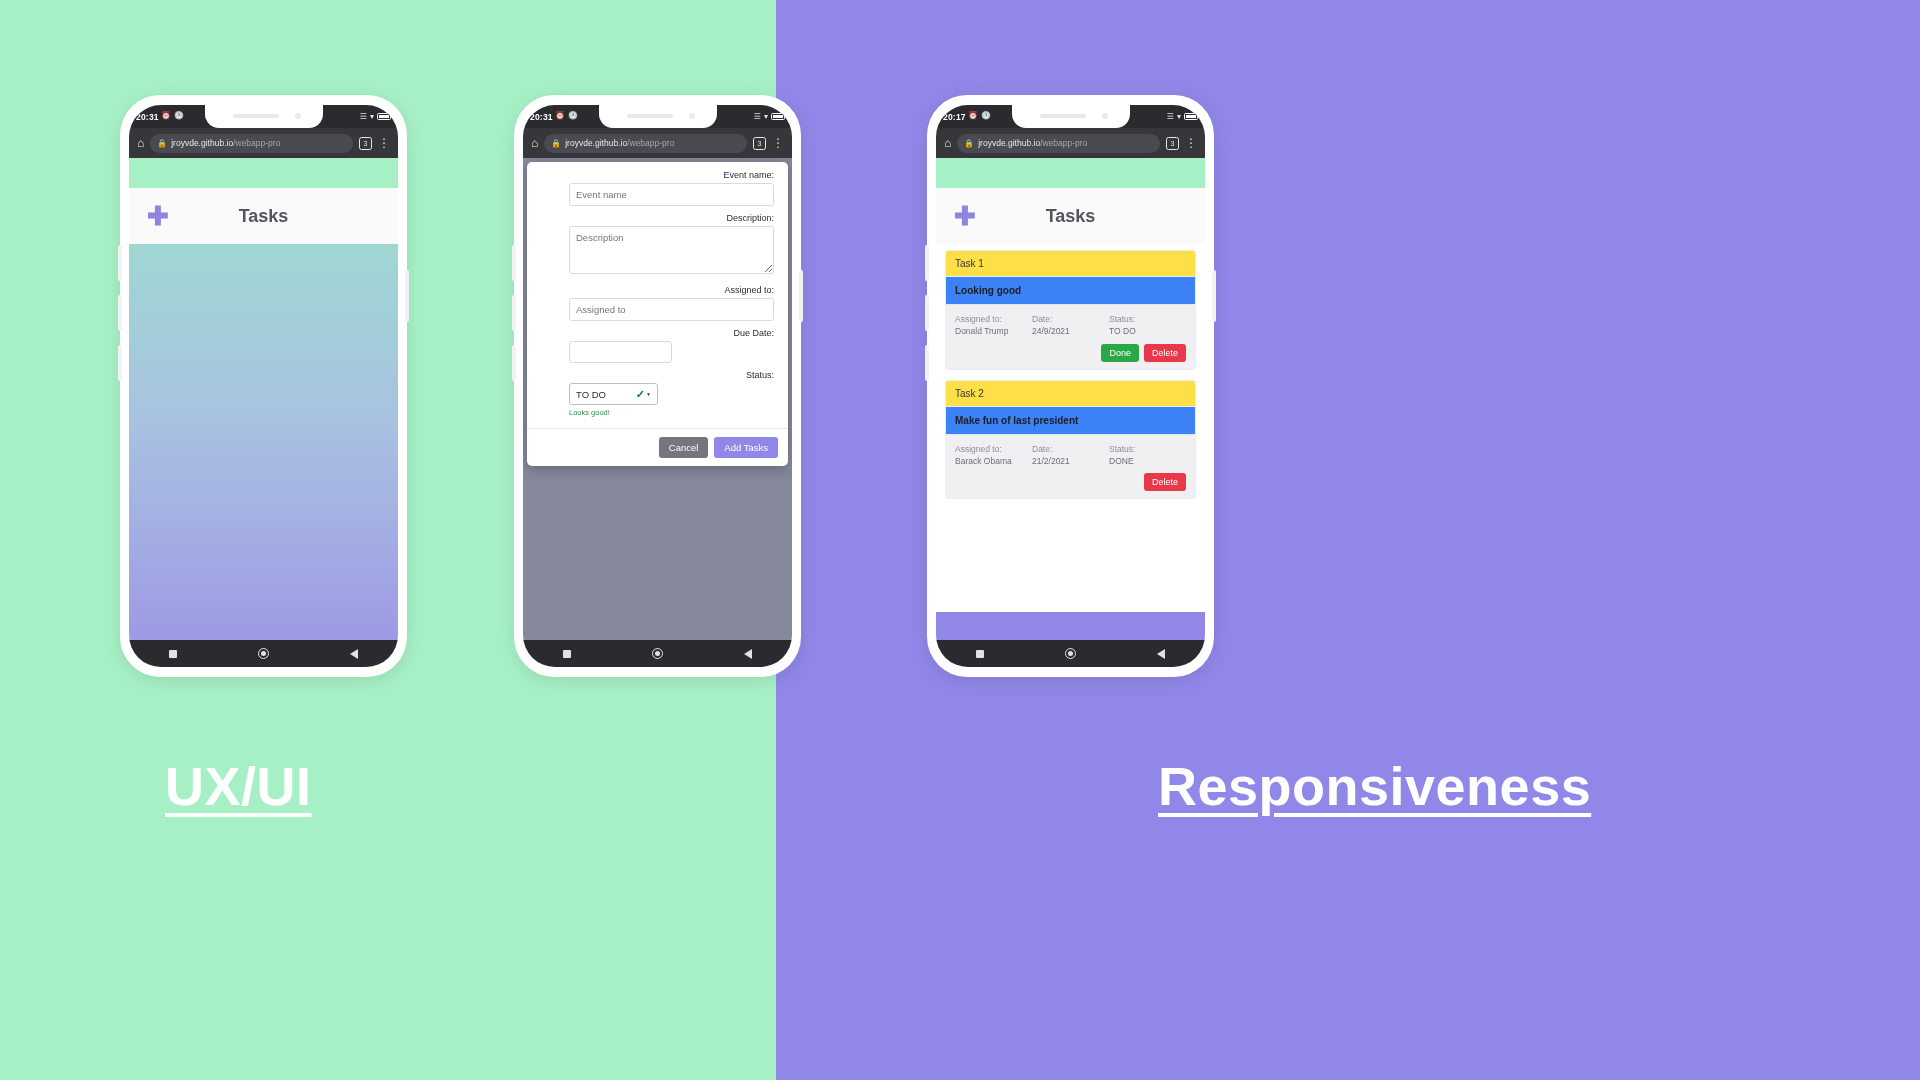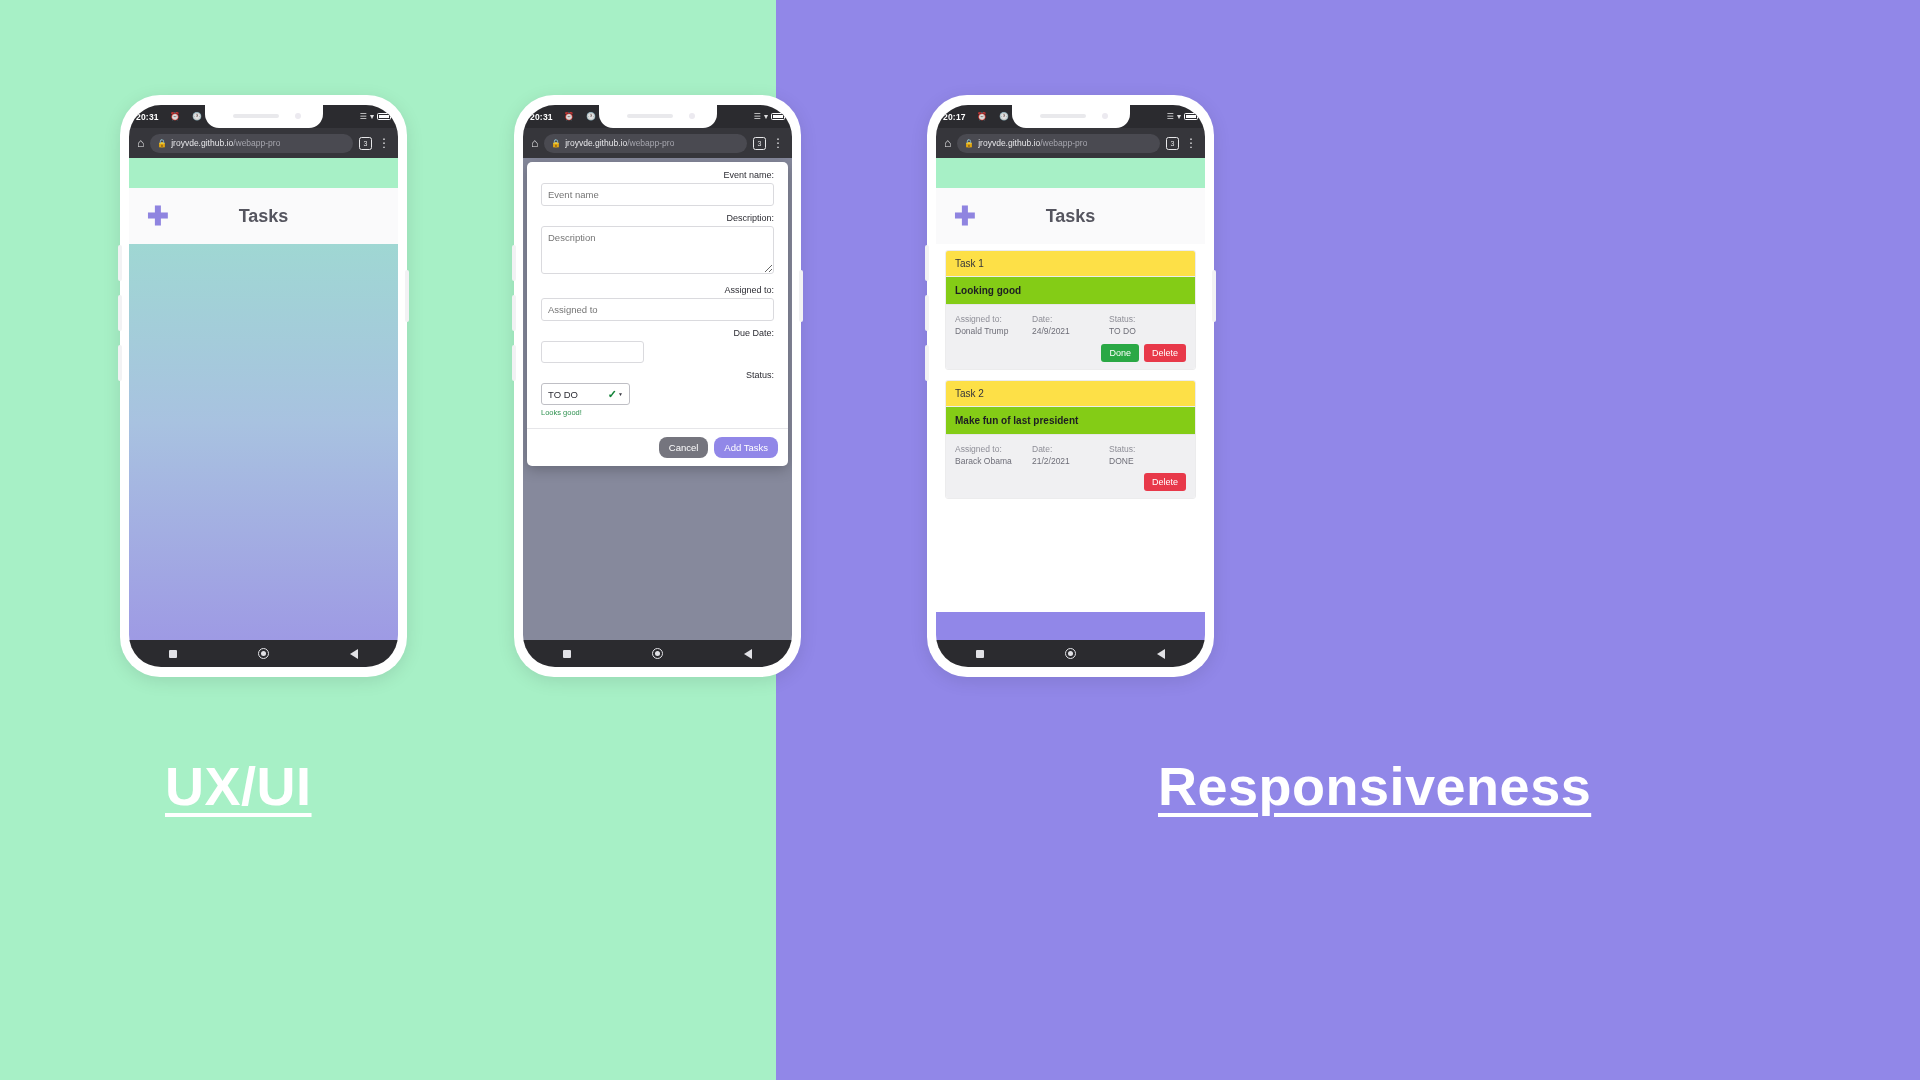--- a/index.html
+++ b/index.html
@@ -91,21 +91,21 @@
   .statusbar {
     height:23px;
     background:#2b2b2f;
     color:#ffffff;
     display:flex; align-items:center;
     padding:0 7px;
     font-size:8px;
     flex:0 0 auto;
     position:relative; z-index:4;
   }
-  .sb-left  { display:flex; align-items:center; gap:12px; }
+  .sb-left  { display:flex; align-items:flex-start; gap:3px; }
   .sb-time  { font-size:8.5px; font-weight:700; letter-spacing:.2px; }
   .sb-ico   { font-size:8px; opacity:.85; line-height:1; }
   .sb-right { margin-left:auto; display:flex; align-items:center; gap:3px; }
   .sb-batt {
     width:14px; height:7px;
     border:1px solid #ffffff; border-radius:1.5px;
     position:relative;
   }
   .sb-batt::after {
     content:""; position:absolute; right:-3px; top:1.5px;
@@ -193,21 +193,21 @@
     position:relative;
     padding:13px 10px 11px;
     border-bottom:1px solid #e6e6e9;
     text-align:center;
   }
   .modal-title { font-size:12.5px; font-weight:700; color:#25252c; }
   .modal-close {
     position:absolute; right:9px; top:9px;
     font-size:13px; color:#6c6c75; line-height:1;
   }
-  .modal-body { padding:8px 14px 4px; }
+  .modal-body { padding:8px 14px 4px;margin-left:28px; }
   .fld { margin-bottom:7px; }
   .fld-label {
     display:block; text-align:right;
     font-size:9px; color:#2c2c33;
     margin-bottom:3px;
   }
   .inp {
     width:100%;
     border:1px solid #dadade;
     border-radius:3px;
@@ -230,33 +230,33 @@
     background:#fff;
   }
   .select-check { margin-left:auto; color:#15843a; font-size:11px; font-weight:700; }
   .select-caret { margin-left:1px; font-size:5px; color:#3a3a42; }
   .valid-msg { font-size:7.5px; color:#2f9150; margin-top:3px; }
   .modal-footer {
     border-top:1px solid #e6e6e9;
     padding:8px 10px;
     display:flex; justify-content:flex-end; gap:6px;
   }
-  .btn { border:none; border-radius:8px; font-size:9.5px; padding:5px 10px; color:#fff; font-family:"Liberation Sans", sans-serif; }
+  .btn { border:none; border-radius:3px; font-size:9.5px; padding:5px 10px; color:#fff; font-family:"Liberation Sans", sans-serif; }
   .btn-cancel { background:#75757e; }
   .btn-add    { background:#9187e8; }
 
   
   .tasklist { padding:6px 9px; background:#ffffff; height:100%; overflow:hidden; }
   .task-card { margin-bottom:10px; border-radius:3px; overflow:hidden; border:1px solid #ececed; }
   .task-name {
     background:#fde047; padding:7px 9px;
     font-size:10px; color:#34343b;
   }
   .task-desc {
-    background:#84cc16; padding:8px 9px;
+    background:#3b82f6; padding:8px 9px;
     font-size:10px; font-weight:700; color:#1d1d23;
     border-top:1px solid #ededee;
   }
   .task-meta {
     background:#f0f0f2;
     padding:8px 9px 7px;
     border-top:1px solid #e6e6e8;
   }
   .meta-row { display:flex; }
   .meta-col { flex:1 1 0; }

